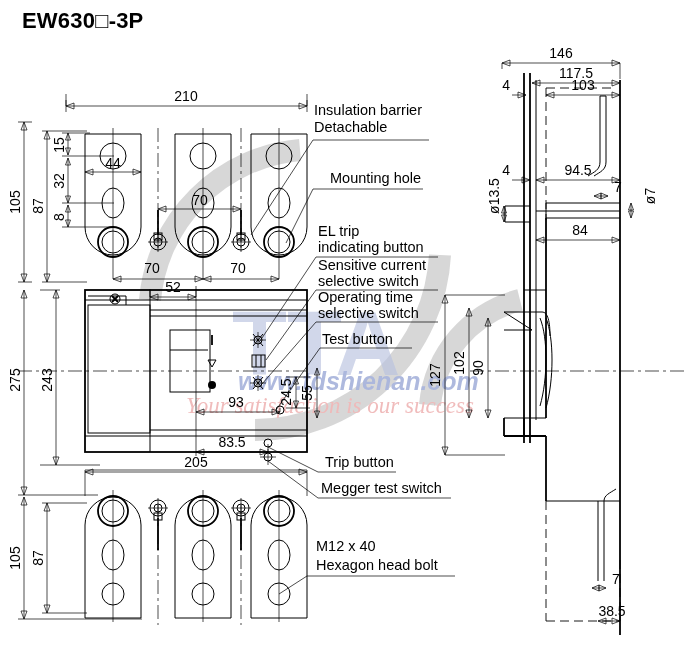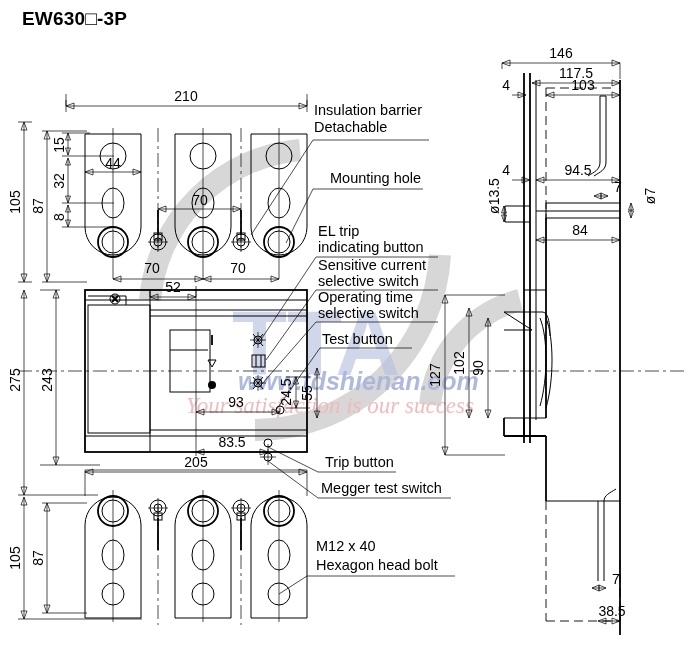--- a/index.html
+++ b/index.html
@@ -1,19 +1,19 @@
 <!DOCTYPE html>
 <html><head>
 <meta charset="utf-8">
 <style>
   html,body{margin:0;padding:0;background:#ffffff;}
   body{width:689px;height:647px;position:relative;overflow:hidden;
        font-family:"Liberation Sans","DejaVu Sans",sans-serif;}
   #root{position:absolute;left:0;top:0;width:689px;height:647px;}
-  #title{position:absolute;left:22px;top:8px;font-size:19px;font-weight:bold;color:#000;letter-spacing:.2px;}
+  #title{position:absolute;left:22px;top:8px;font-size:22px;font-weight:bold;color:#000;letter-spacing:.2px;}
   .svgwrap{position:absolute;left:0;top:0;width:689px;height:647px;}
   svg{display:block;}
   .ln{stroke:#000;stroke-width:1;fill:none;}
   .lnw{stroke:#000;stroke-width:1.8;fill:none;}
   .thin{stroke:#000;stroke-width:.7;fill:none;}
   .dim{stroke:#000;stroke-width:.7;fill:none;}
   .ctr{stroke:#000;stroke-width:.7;fill:none;stroke-dasharray:14 4 3 4;}
   .hid{stroke:#000;stroke-width:.9;fill:none;stroke-dasharray:9 5;}
   .dimtxt{font-family:"Liberation Sans","DejaVu Sans",sans-serif;font-size:14px;fill:#000;}
   .lbl{font-family:"Liberation Sans","DejaVu Sans",sans-serif;font-size:14.5px;fill:#000;}

